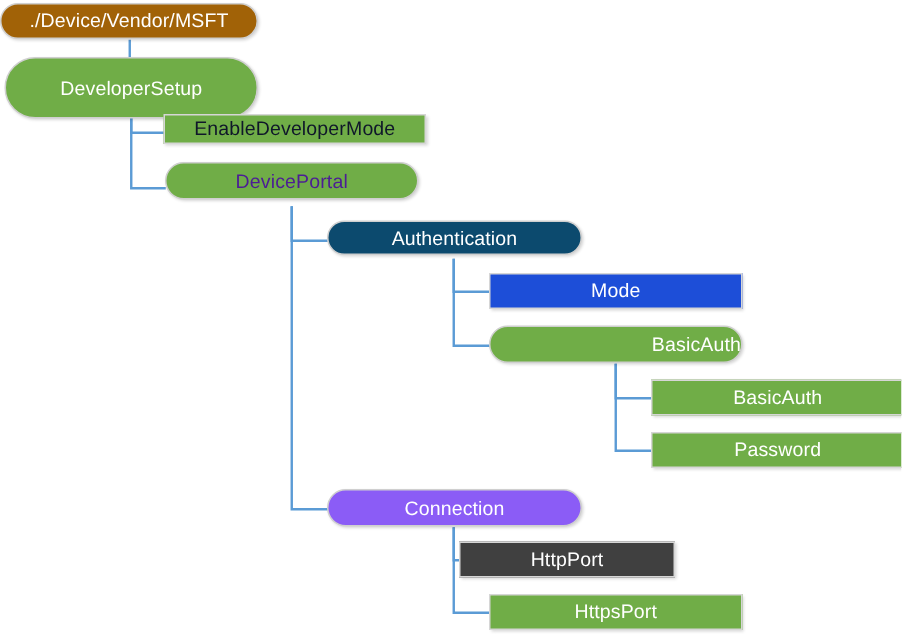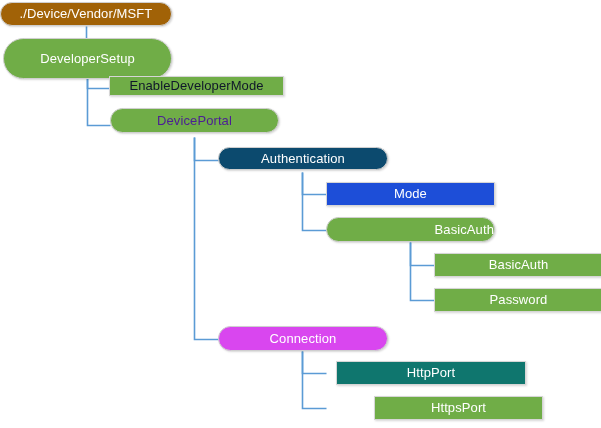--- a/index.html
+++ b/index.html
@@ -92,24 +92,24 @@
       </div>
       <div class="node rounded" style="left: 326px; top: 217px; width: 169px; height: 25px; background: rgb(112, 173, 71); color: rgb(255, 255, 255); justify-content: flex-end;">
         <span class="node-label">BasicAuth</span>
       </div>
       <div class="node square" style="left: 434px; top: 253px; width: 169px; height: 24px; background: rgb(112, 173, 71); color: rgb(255, 255, 255);">
         <span class="node-label">BasicAuth</span>
       </div>
       <div class="node square" style="left: 434px; top: 288px; width: 169px; height: 24px; background: rgb(112, 173, 71); color: rgb(255, 255, 255);">
         <span class="node-label">Password</span>
       </div>
-      <div class="node rounded" style="left: 218px; top: 326px; width: 170px; height: 25px; background: #d946ef; color: rgb(255, 255, 255);">
+      <div class="node rounded" style="left: 218px; top: 326px; width: 170px; height: 25px; background: #8b5cf6; color: rgb(255, 255, 255);">
         <span class="node-label">Connection</span>
       </div>
-      <div class="node square" style="left: 336px; top: 361px; width: 190px; height: 24px; background: #0f766e; color: rgb(255, 255, 255);">
+      <div class="node square" style="left: 306px; top: 361px; width: 144px; height: 24px; background: #404040; color: rgb(255, 255, 255);">
         <span class="node-label">HttpPort</span>
       </div>
-      <div class="node square" style="left: 326px; top: 396px; width: 169px; height: 24px; background: rgb(112, 173, 71); color: rgb(255, 255, 255); margin-left: 48px;">
+      <div class="node square" style="left: 326px; top: 396px; width: 169px; height: 24px; background: rgb(112, 173, 71); color: rgb(255, 255, 255);">
         <span class="node-label">HttpsPort</span>
       </div>
     </div>
 
 </div>
 
 </body></html>

